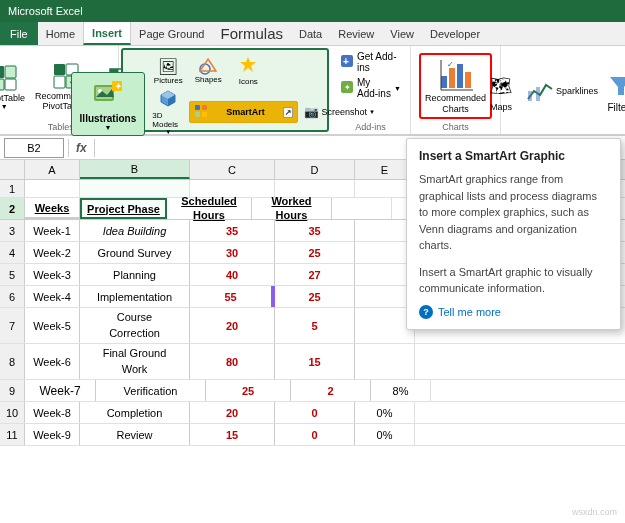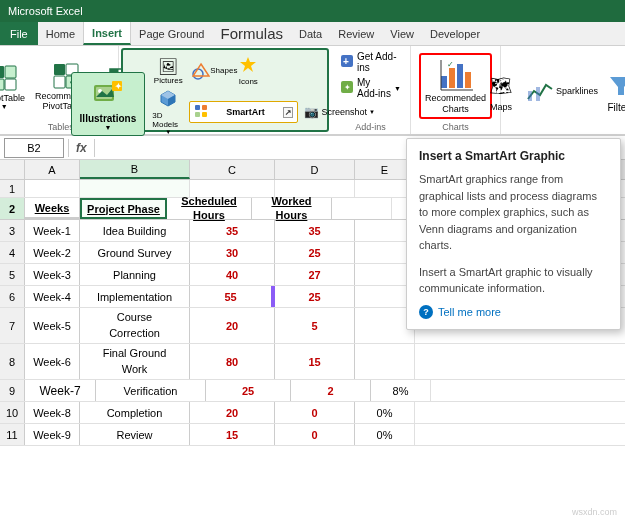--- a/index.html
+++ b/index.html
@@ -88,21 +88,21 @@
           <span style="font-size:10px; font-weight:bold;">Illustrations</span>
           <span style="font-size:7px;">▼</span>
         </div>
 
         <div style="display:flex; flex-direction:column; gap:1px;">
           <div style="display:flex; gap:2px; align-items:center;">
             <div style="display:flex; flex-direction:column; align-items:center; cursor:pointer; padding:1px 3px; border-radius:2px; width:38px;">
               <div style="font-size:16px;">🖼</div>
               <span style="font-size:8px;">Pictures</span>
             </div>
-            <div style="display:flex; flex-direction:row; align-items:center; cursor:pointer; padding:1px 3px; border-radius:2px; width:38px;">
+            <div style="display:flex; flex-direction:column; align-items:center; cursor:pointer; padding:1px 3px; border-radius:2px; width:38px;">
               <div style="font-size:16px; display:flex; gap:1px;">
                 <svg width="18" height="18" viewBox="0 0 18 18">
                   <circle cx="6" cy="12" r="5" fill="none" stroke="#4472c4" stroke-width="1.5"></circle>
                   <polygon points="9,2 17,14 1,14" fill="none" stroke="#ed7d31" stroke-width="1.5"></polygon>
                 </svg>
               </div>
               <span style="font-size:8px;">Shapes</span>
             </div>
             <div style="display:flex; flex-direction:column; align-items:center; cursor:pointer; padding:1px 3px; border-radius:2px; width:38px;">
               <div style="font-size:16px;">
@@ -118,21 +118,21 @@
               <div style="font-size:16px;">
                 <svg width="18" height="18" viewBox="0 0 18 18">
                   <polygon points="9,2 16,6 16,13 9,17 2,13 2,6" fill="#5b9bd5" stroke="#2e75b6" stroke-width="1"></polygon>
                   <polygon points="9,2 16,6 9,10 2,6" fill="#9dc3e6"></polygon>
                   <polygon points="9,10 16,6 16,13 9,17" fill="#2e75b6"></polygon>
                 </svg>
               </div>
               <span style="font-size:8px;">3D Models</span>
               <span style="font-size:6px;">▼</span>
             </div>
-            <div style="background:#ffffff; border:1px solid #e0a800; border-radius:2px; padding:1px 4px; display:flex; align-items:center; gap:18px; cursor:pointer; height:22px;">
+            <div style="background:#eab308; border:1px solid #e0a800; border-radius:2px; padding:1px 4px; display:flex; align-items:center; gap:18px; cursor:pointer; height:22px;">
               <div style="font-size:12px;">
                 <svg width="14" height="14" viewBox="0 0 14 14">
                   <rect x="1" y="1" width="5" height="5" fill="#4472c4" rx="1"></rect>
                   <rect x="8" y="1" width="5" height="5" fill="#ed7d31" rx="1"></rect>
                   <rect x="1" y="8" width="5" height="5" fill="#a9d18e" rx="1"></rect>
                   <rect x="8" y="8" width="5" height="5" fill="#ffc000" rx="1"></rect>
                 </svg>
               </div>
               <span style="font-size:9px; font-weight:bold;">SmartArt</span>
               <span style="font-size:8px; color:#333; font-weight:bold; border:1px solid #999; padding:0 1px; background:#f8f8f8;">↗</span>
@@ -255,21 +255,21 @@
       <div style="width:55px; border-right:1px solid #ccc; font-size:11px; display:flex; align-items:center; justify-content:center; font-weight:bold; text-decoration:underline; border-bottom:2px solid #ccc;">Weeks</div>
       <div style="width:87px; border:2px solid #217346; font-size:11px; display:flex; align-items:center; justify-content:center; font-weight:bold; text-decoration:underline; background:#f7fdf8;">Project Phase</div>
       <div style="width:85px; border-right:1px solid #ccc; font-size:11px; display:flex; align-items:center; justify-content:center; font-weight:bold; text-decoration:underline; text-align:center; line-height:1.2;">Scheduled<br>Hours</div>
       <div style="width:80px; border-right:1px solid #ccc; font-size:11px; display:flex; align-items:center; justify-content:center; font-weight:bold; text-decoration:underline; text-align:center; line-height:1.2;">Worked<br>Hours</div>
       <div style="width:60px; border-right:1px solid #e0e0e0;"></div>
     </div>
 
     <div style="display:flex; height:22px; border-bottom:1px solid #e0e0e0;">
       <div style="min-width:25px; background:#f0f0f0; border-right:1px solid #ccc; font-size:11px; display:flex; align-items:center; justify-content:center;">3</div>
       <div style="width:55px; border-right:1px solid #ccc; font-size:11px; display:flex; align-items:center; justify-content:center;">Week-1</div>
-      <div style="width:110px; border-right:1px solid #ccc; font-size:11px; display:flex; align-items:center; justify-content:center;">Idea Building</div>
+      <div style="width:110px; border-right:1px solid #ccc; font-size:11px; display:flex; align-items:center; justify-content:center;font-style:italic;">Idea Building</div>
       <div style="width:85px; border-right:1px solid #ccc; font-size:11px; display:flex; align-items:center; justify-content:center; color:#c00000; font-weight:bold;">35</div>
       <div style="width:80px; border-right:1px solid #ccc; font-size:11px; display:flex; align-items:center; justify-content:center; color:#c00000; font-weight:bold;">35</div>
       <div style="width:60px; border-right:1px solid #e0e0e0;"></div>
     </div>
 
     <div style="display:flex; height:22px; border-bottom:1px solid #e0e0e0;">
       <div style="min-width:25px; background:#f0f0f0; border-right:1px solid #ccc; font-size:11px; display:flex; align-items:center; justify-content:center;">4</div>
       <div style="width:55px; border-right:1px solid #ccc; font-size:11px; display:flex; align-items:center; justify-content:center;">Week-2</div>
       <div style="width:110px; border-right:1px solid #ccc; font-size:11px; display:flex; align-items:center; justify-content:center;">Ground Survey</div>
       <div style="width:85px; border-right:1px solid #ccc; font-size:11px; display:flex; align-items:center; justify-content:center; color:#c00000; font-weight:bold;">30</div>

